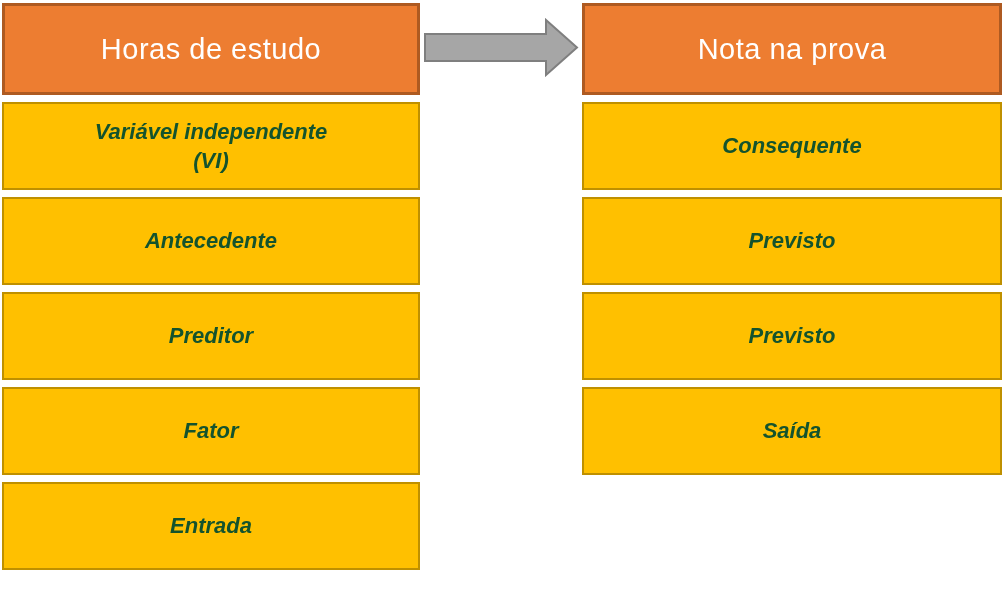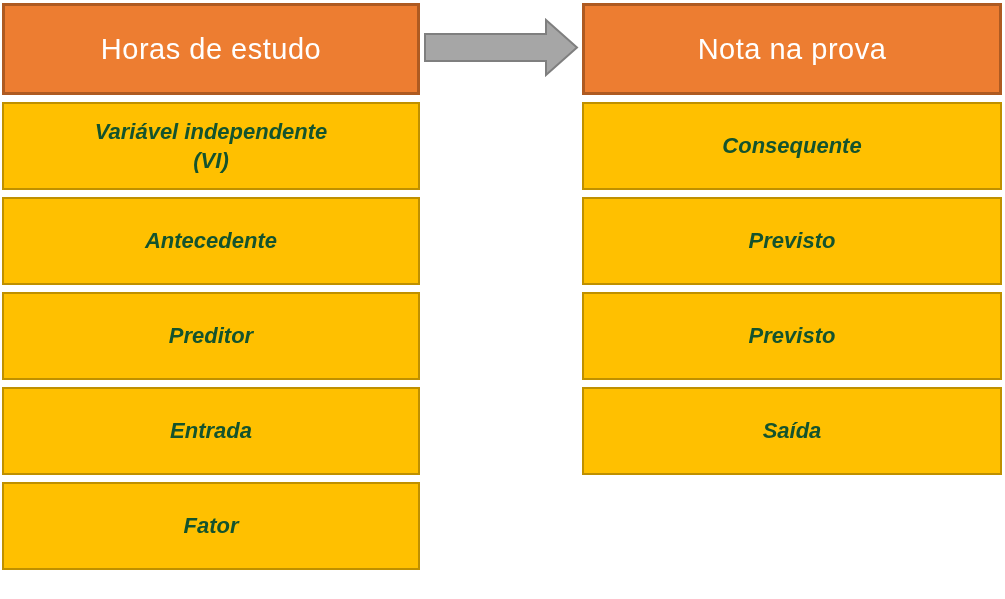--- a/index.html
+++ b/index.html
@@ -78,24 +78,24 @@
       <span class="box-label">Variável independente
 (VI)</span>
     </div>
     <div class="box">
       <span class="box-label">Antecedente</span>
     </div>
     <div class="box">
       <span class="box-label">Preditor</span>
     </div>
     <div class="box">
-      <span class="box-label">Entrada</span>
+      <span class="box-label">Fator</span>
     </div>
     <div class="box">
-      <span class="box-label">Fator</span>
+      <span class="box-label">Entrada</span>
     </div>
   </div>
 
   <svg class="arrow" viewBox="-2 -2 157 59" xmlns="http://www.w3.org/2000/svg">
     <polygon points="0,14 121,14 121,0 152,27.5 121,55 121,41 0,41" fill="#A6A6A6" stroke="#7F7F7F" stroke-width="2" stroke-linejoin="miter"></polygon>
   </svg>
 
   <div class="column col-right">
     <div class="header">
       <span>Nota na prova</span>

